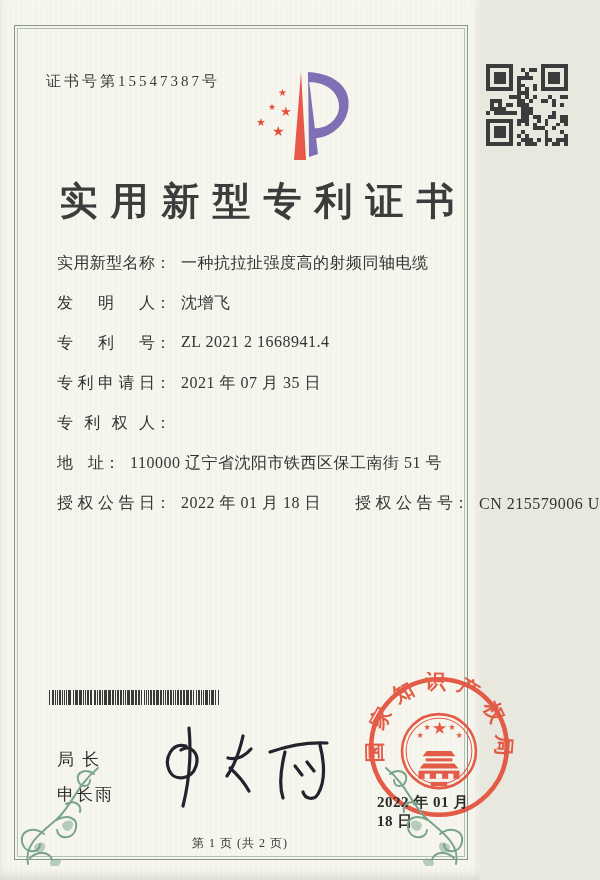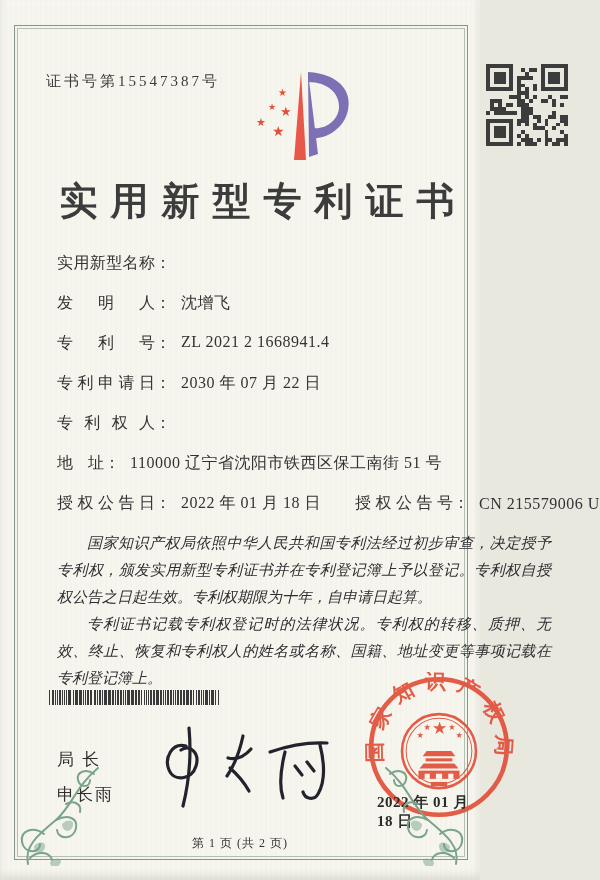--- a/index.html
+++ b/index.html
@@ -307,35 +307,36 @@
         <rect x="18" y="20" width="1" height="1" fill="#3c3c3c"></rect>
         <rect x="20" y="20" width="1" height="1" fill="#3c3c3c"></rect>
       </svg>
 
     <h1 class="title">实用新型专利证书</h1>
 
     <div class="fields">
       <div class="row">
         <span class="flabel">实用新型名称</span>
           <span class="colon">：</span>
+        <span class="fvalue">一种抗拉扯强度高的射频同轴电缆</span>
       </div>
       <div class="row">
         <span class="flabel">发明人</span>
           <span class="colon">：</span>
         <span class="fvalue">沈增飞</span>
       </div>
       <div class="row">
         <span class="flabel">专利号</span>
           <span class="colon">：</span>
         <span class="fvalue">ZL 2021 2 1668941.4</span>
       </div>
       <div class="row">
         <span class="flabel">专利申请日</span>
           <span class="colon">：</span>
-        <span class="fvalue">2030 年 07 月 22 日</span>
+        <span class="fvalue">2021 年 07 月 35 日</span>
       </div>
       <div class="row">
         <span class="flabel">专利权人</span>
           <span class="colon">：</span>
       </div>
       <div class="row">
         <span class="flabel">地址</span>
           <span class="colon">：</span>
         <span class="fvalue">110000  辽宁省沈阳市铁西区保工南街 51 号</span>
       </div>
@@ -346,24 +347,20 @@
           <span class="fvalue">2022 年 01 月 18 日</span>
         </span>
         <span class="pair second">
           <span class="flabel">授权公告号</span>
             <span class="colon">：</span>
           <span class="fvalue">CN 215579006 U</span>
         </span>
       </div>
     </div>
 
-    <div class="paras">
-      <p>国家知识产权局依照中华人民共和国专利法经过初步审查，决定授予专利权，颁发实用新型专利证书并在专利登记簿上予以登记。专利权自授权公告之日起生效。专利权期限为十年，自申请日起算。</p>
-      <p>专利证书记载专利权登记时的法律状况。专利权的转移、质押、无效、终止、恢复和专利权人的姓名或名称、国籍、地址变更等事项记载在专利登记簿上。</p>
-    </div>
 
     <svg class="barcode" id="barcode" viewBox="0 0 176 15" preserveAspectRatio="none" shape-rendering="crispEdges" xmlns="http://www.w3.org/2000/svg">
         <rect x="1" y="0" width="1" height="15" fill="#3a3a3a"></rect>
         <rect x="4" y="0" width="2" height="15" fill="#3a3a3a"></rect>
         <rect x="7" y="0" width="1" height="15" fill="#3a3a3a"></rect>
         <rect x="9" y="0" width="1" height="15" fill="#3a3a3a"></rect>
         <rect x="11" y="0" width="2" height="15" fill="#3a3a3a"></rect>
         <rect x="14" y="0" width="1" height="15" fill="#3a3a3a"></rect>
         <rect x="16" y="0" width="1" height="15" fill="#3a3a3a"></rect>
         <rect x="18" y="0" width="1" height="15" fill="#3a3a3a"></rect>

